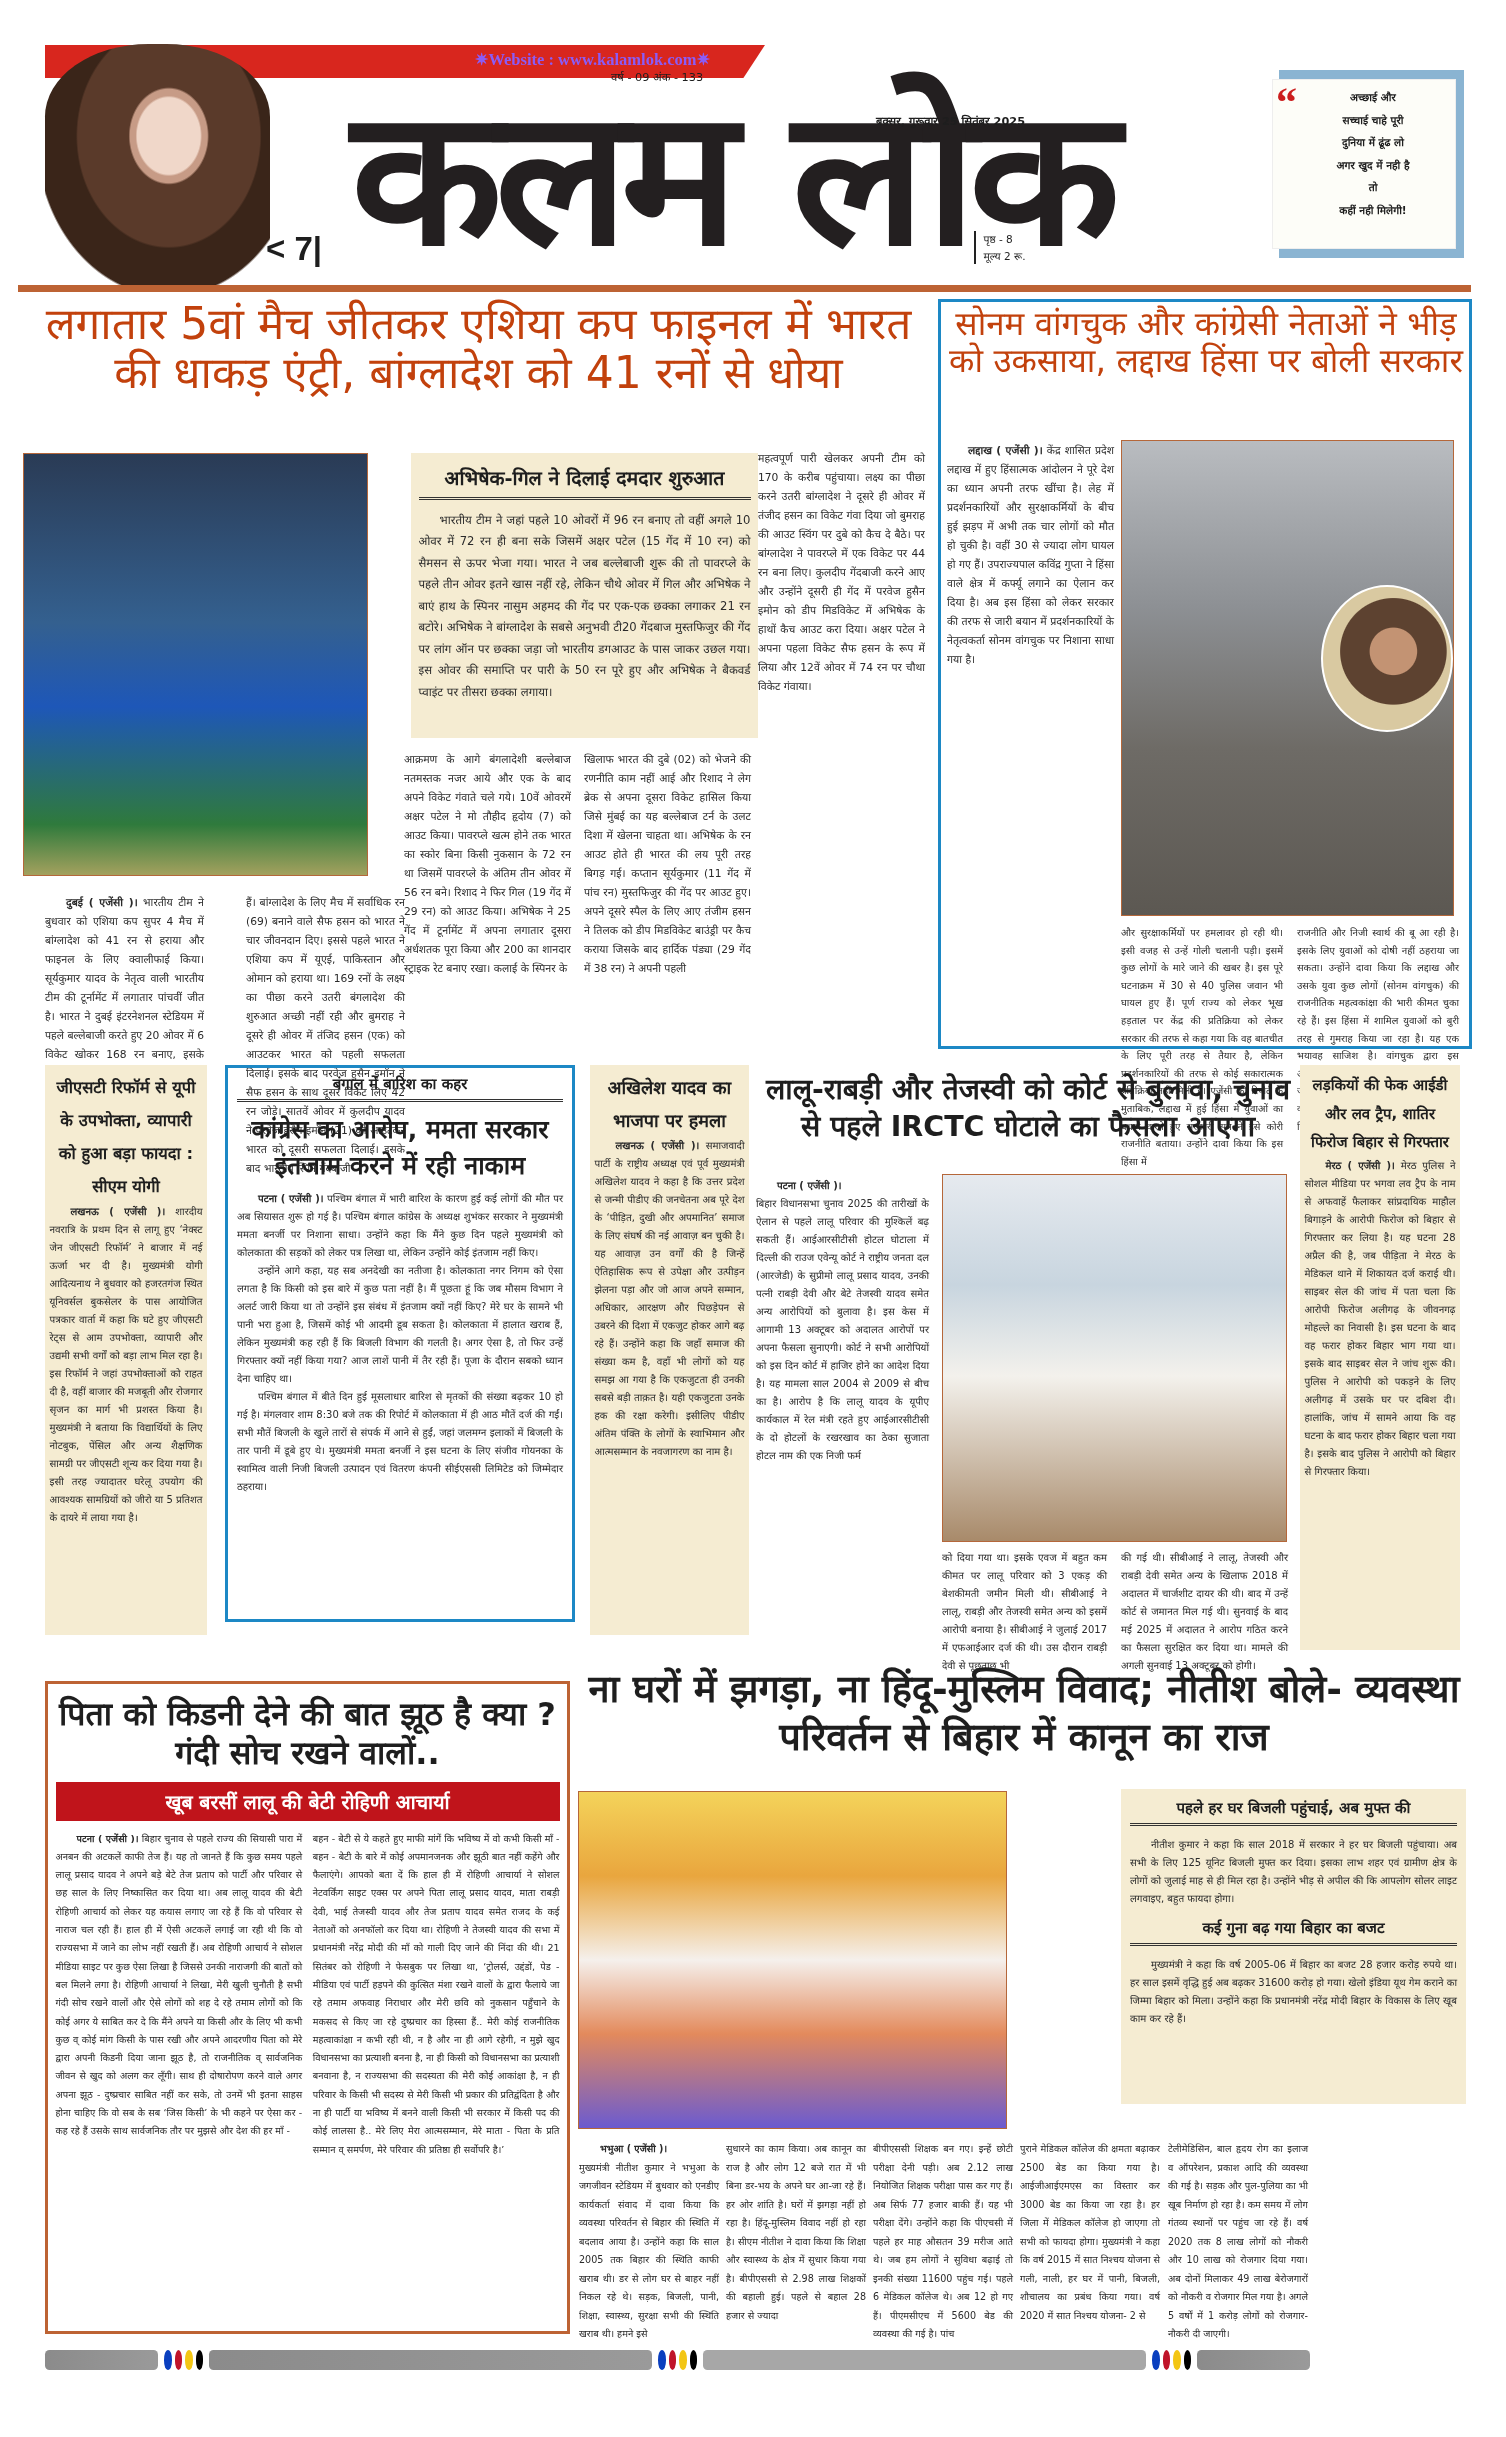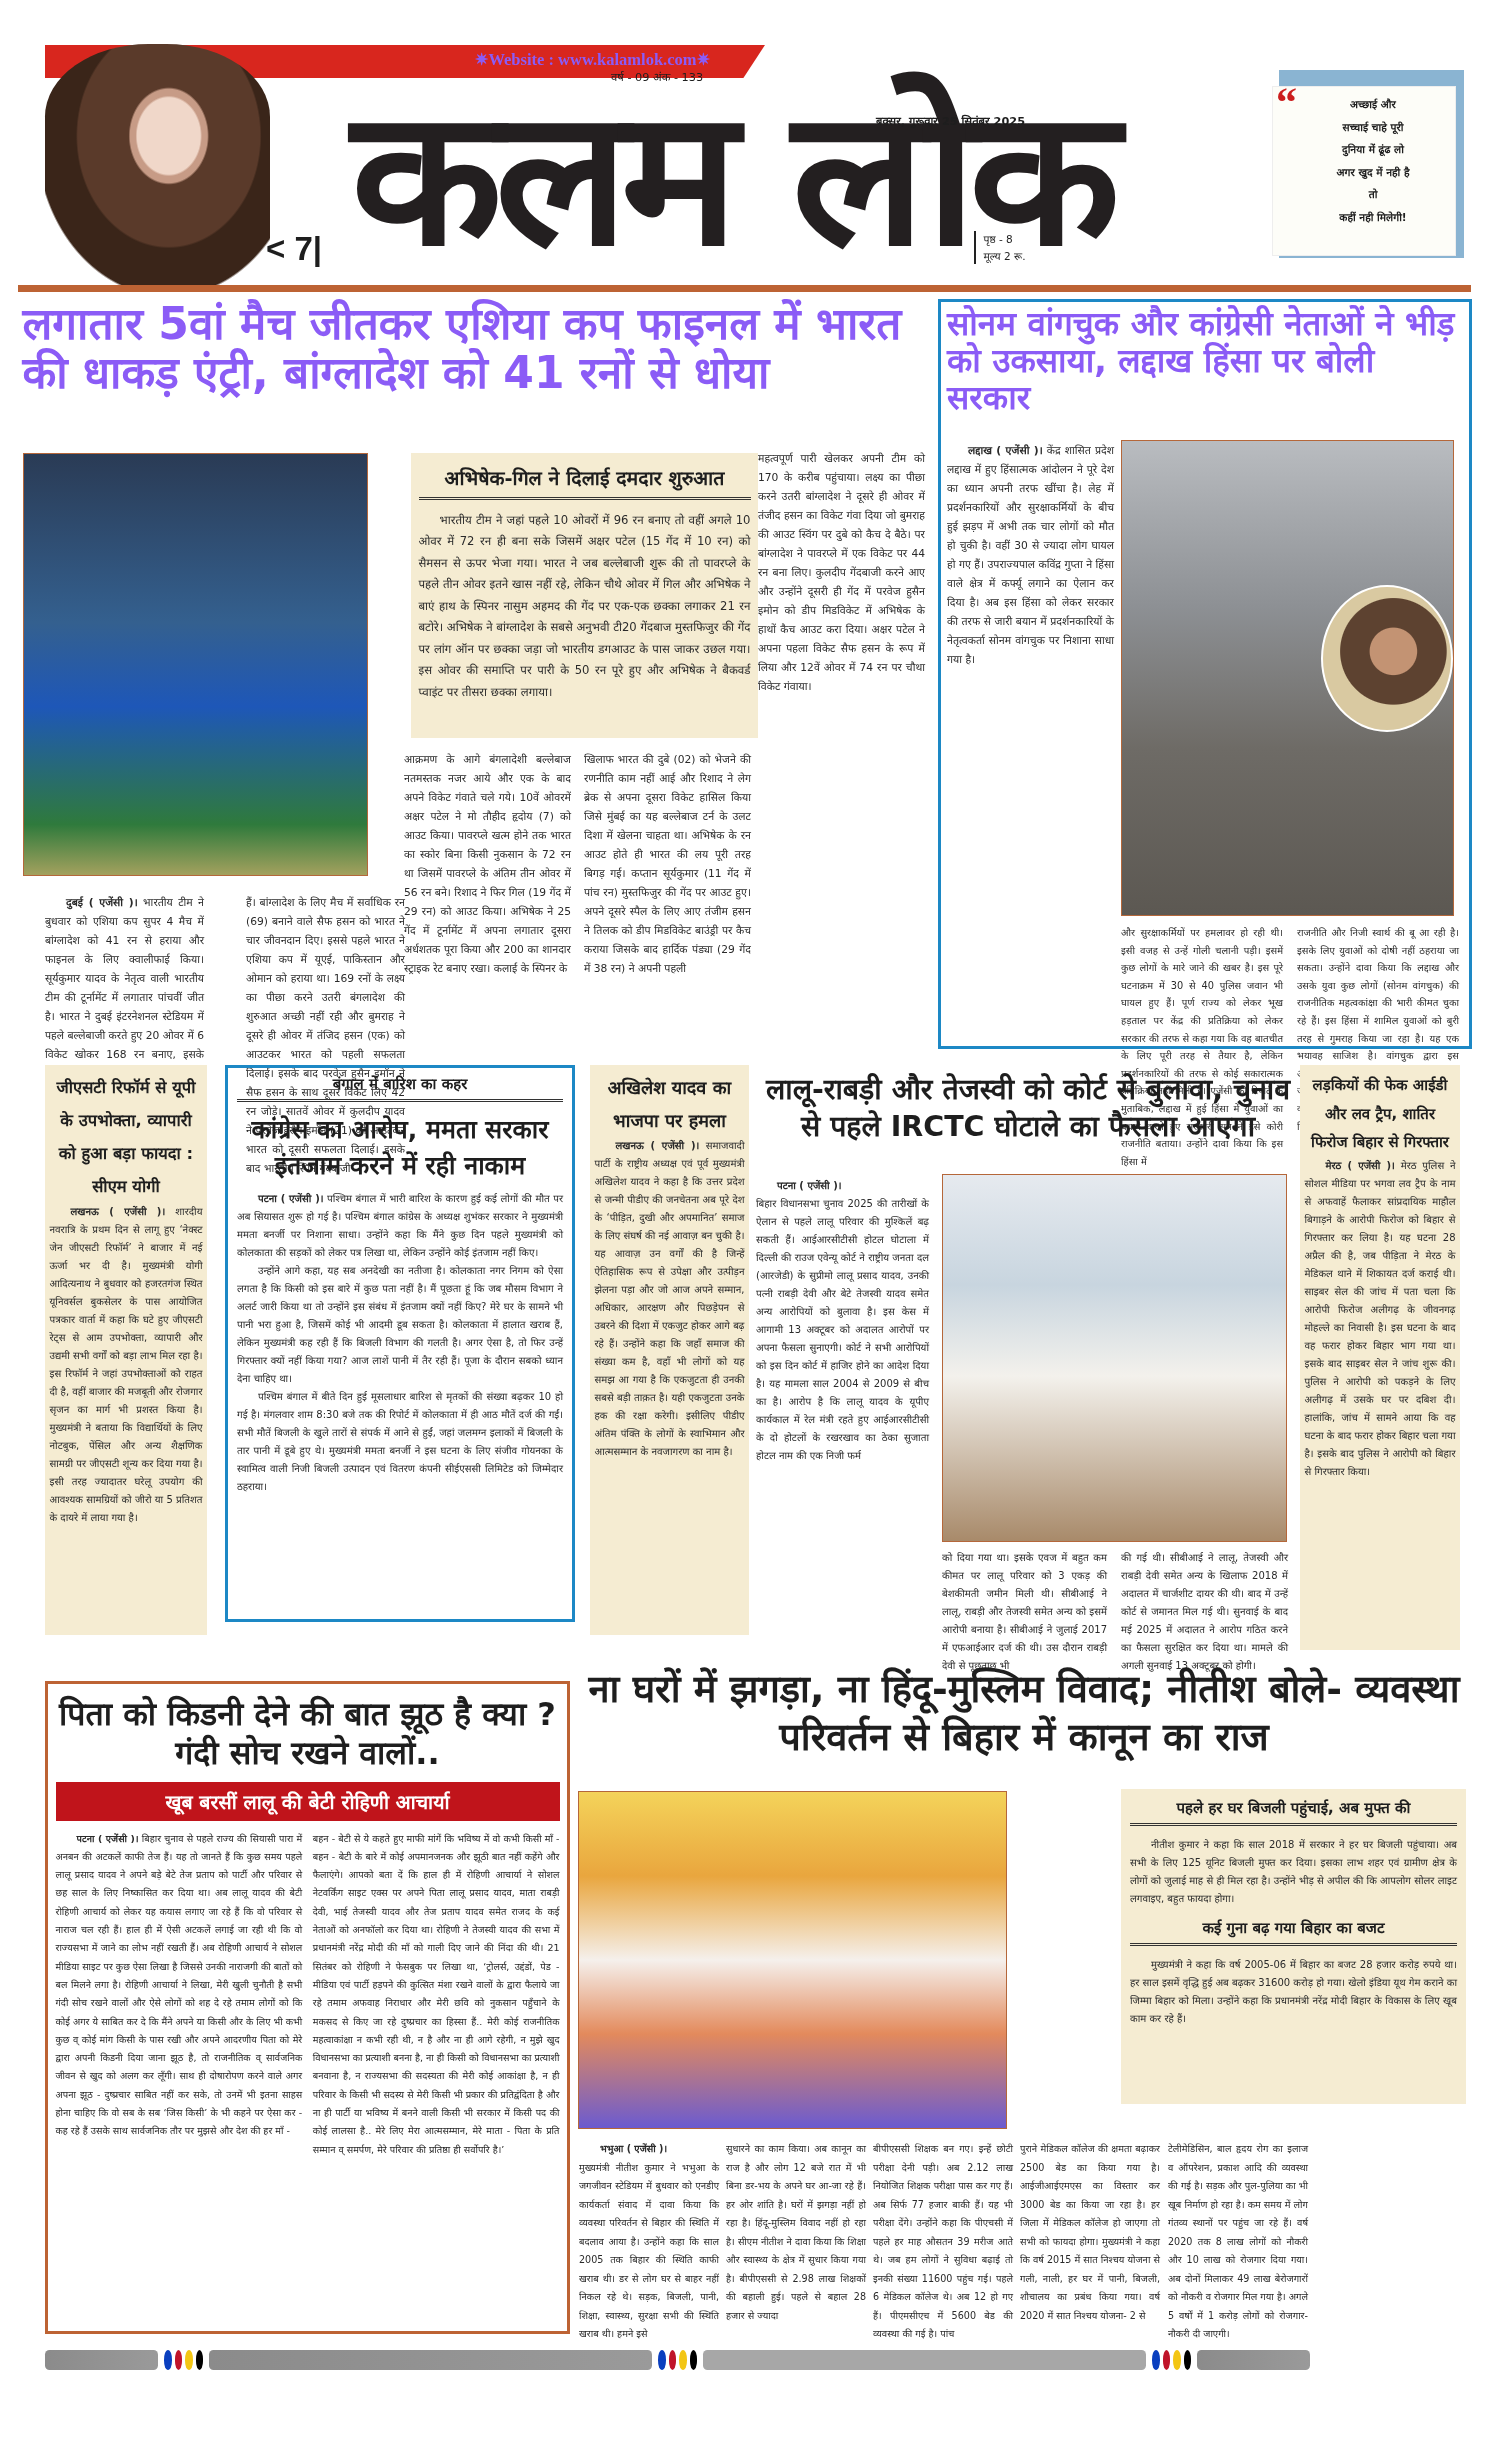--- a/index.html
+++ b/index.html
@@ -11,26 +11,26 @@
   #website-bar { left: 45px; top: 45px; width: 720px; height: 33px; background: #d8261e; clip-path: polygon(0 0, 100% 0, 97% 100%, 0 100%); }
   #website-text { left: 435px; top: 50px; width: 315px; color: #8b5cf6; font-family: "Liberation Serif", serif; font-weight: bold; font-size: 16.5px; text-align: center; }
   #model-photo { left: 45px; top: 44px; width: 225px; height: 242px; border-radius: 46% 46% 0 0 / 30% 30% 0 0;
     background: radial-gradient(ellipse at 55% 38%, #f0d7c9 0 18%, #c79b86 19% 22%, #5a3a2a 23% 52%, #3a2519 53% 75%, #ffffff 76%); }
   #page-pointer { left: 266px; top: 230px; font-size: 33px; font-weight: bold; font-family: "Liberation Sans", sans-serif; }
   #masthead-title { left: 351px; top: 84px; font-size: 188px; font-weight: 900; letter-spacing: -7.5px; line-height: 1; color: #231f20; font-family: "DejaVu Sans", sans-serif; transform: scaleX(1.05); transform-origin: left; }
   #issue-info { left: 611px; top: 69px; font-size: 11.3px; }
   #dateline { left: 876px; top: 113px; font-size: 11.3px; font-weight: bold; }
   #page-meta { left: 974px; top: 231px; border-left: 2.3px solid #222; padding-left: 7.5px; font-size: 10.5px; line-height: 16.5px; }
   #quote-box { left: 1027px; top: 70px; width: 95px; height: 188px; background: #8ab4d2; }
-  #quote-inner { left: 1021px; top: 80px; width: 95px; height: 170px; background: #fdfdf8; border: 0.8px solid #eee; padding: 6px 4.5px 6px 22.5px; font-weight: bold; font-size: 10.5px; line-height: 22.5px; text-align: center; margin-top: 7px; }
+  #quote-inner { left: 1021px; top: 80px; width: 95px; height: 170px; background: #fdfdf8; border: 0.8px solid #eee; padding: 6px 4.5px 6px 22.5px; font-weight: bold; font-size: 10.5px; line-height: 22.5px; text-align: center; }
   #quote-mark { left: 1023px; top: 78px; color: #cc1e1e; font-size: 42px; font-family: "Liberation Serif", serif; font-weight: bold; line-height: 1; }
   #rule-top { left: 18px; top: 285px; width: 1453px; height: 6.8px; background: #bd6334; }
 
   
-  .hl { font-weight: 700; color: #8b5cf6; line-height: 1.12; text-align: left; }
+  .hl { font-weight: 400; color: #c2410c; line-height: 1.12; text-align: center; }
   #hl-cricket { left: 22.5px; top: 299px; width: 912px; font-size: 44px; }
   #ladakh-frame { left: 938px; top: 299px; width: 534px; height: 750px; border: 3.8px solid #1d88c5; }
   #hl-ladakh { left: 947px; top: 306px; width: 518px; font-size: 33px; }
 
   
   .photo { border: 1.5px solid #b5673a; }
   #photo-cricket { left: 22.5px; top: 453px; width: 345px; height: 423px;
     background: linear-gradient(180deg, #2a3b55 0%, #34608f 40%, #1e57b8 60%, #2f7a3c 88%, #a3a15e 100%); }
   #photo-ladakh { left: 1121px; top: 440px; width: 333px; height: 476px;
     background: linear-gradient(180deg, #b9bcc0 0%, #8d9094 35%, #6e6b66 65%, #5c5852 100%); }

